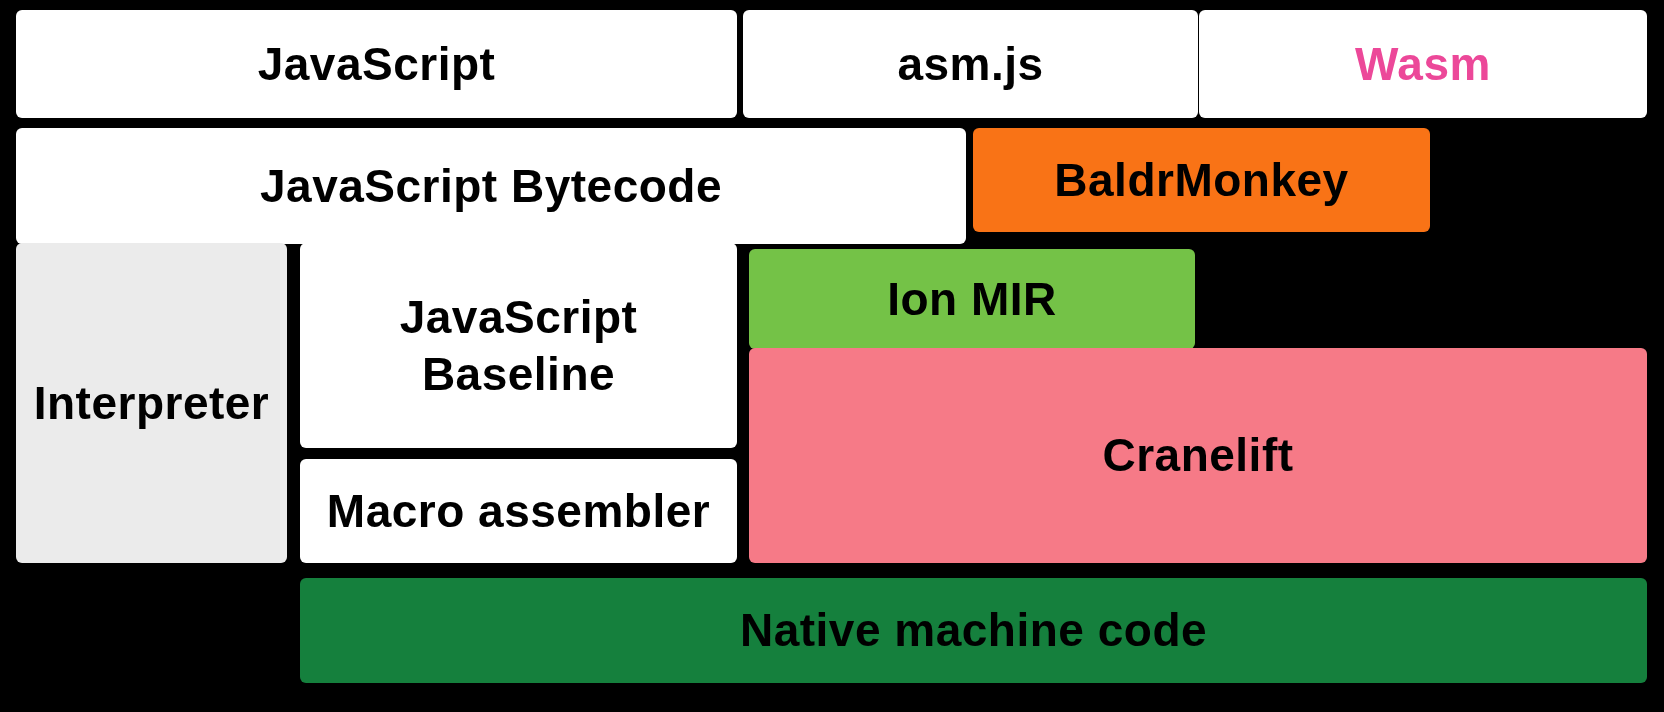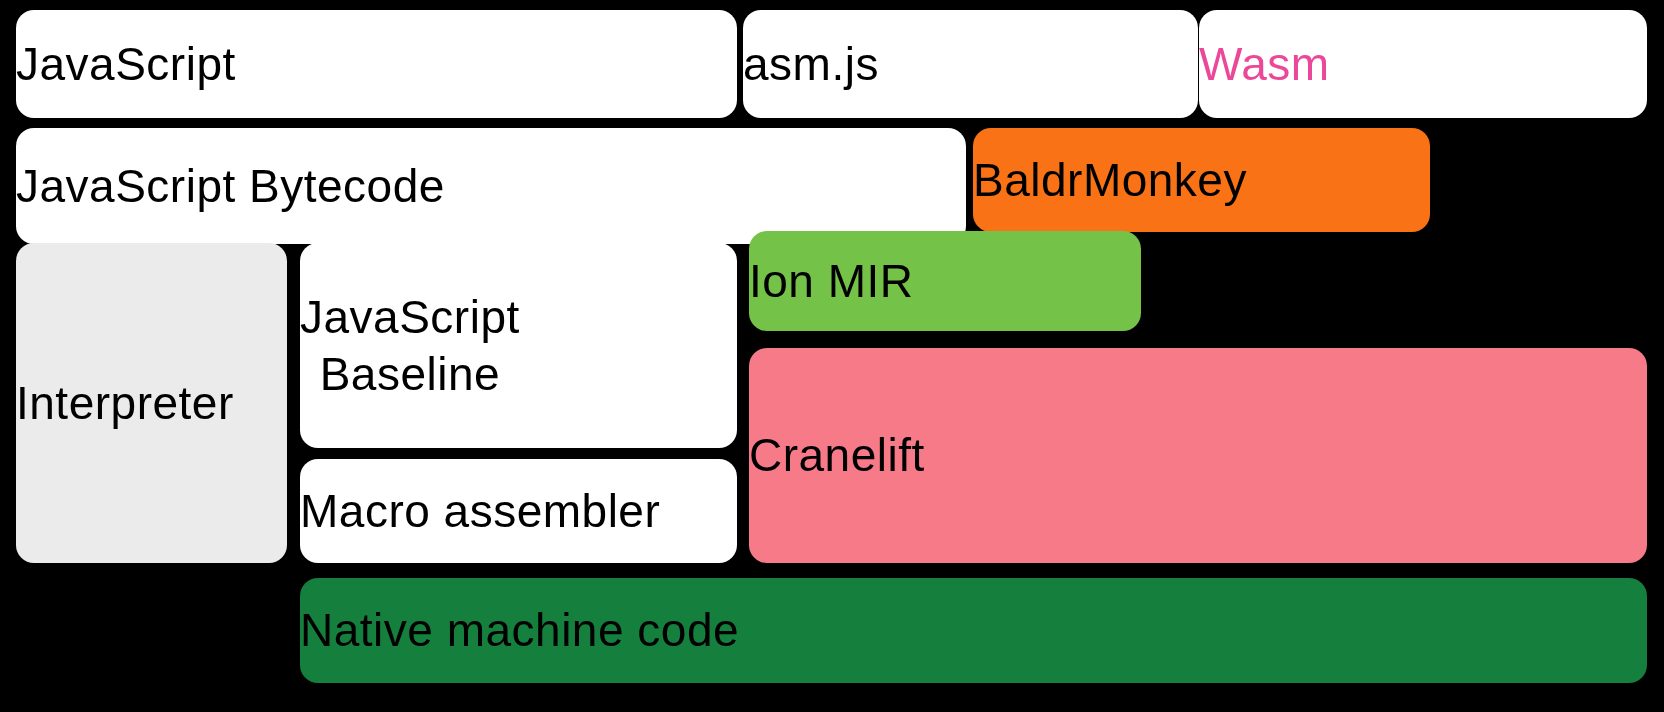--- a/index.html
+++ b/index.html
@@ -9,25 +9,26 @@
   }
   #stage {
     position: relative;
     width: 1664px;
     height: 712px;
     overflow: hidden;
     font-family: "Liberation Sans", sans-serif;
   }
   .node {
     position: absolute;
-    border-radius: 18px;
+    border-radius: 6px;
     display: flex;
     align-items: center;
-    justify-content: flex-start;
+    justify-content: center;
     box-sizing: border-box;
+    font-weight: bold;
   }
   .node .label {
     font-size: 46px;
     line-height: 1.22;
     color: #000000;
     text-align: center;
     white-space: pre-line;
     letter-spacing: 0.5px;
   }
 </style>
@@ -50,21 +51,21 @@
     <div class="node" style="left: 973px; top: 128px; width: 457px; height: 104px; background: #f97316;">
       <span class="label" style="color: rgb(0, 0, 0);">BaldrMonkey</span>
     </div>
     <div class="node" style="left: 16px; top: 243px; width: 271px; height: 320px; background: rgb(235, 235, 235);">
       <span class="label" style="color: rgb(0, 0, 0);">Interpreter</span>
     </div>
     <div class="node" style="left: 300px; top: 243px; width: 437px; height: 205px; background: rgb(255, 255, 255);">
       <span class="label" style="color: rgb(0, 0, 0);">JavaScript
 Baseline</span>
     </div>
-    <div class="node" style="left: 749px; top: 231px; width: 392px; height: 100px; background: rgb(116, 194, 71);">
+    <div class="node" style="left: 749px; top: 249px; width: 446px; height: 100px; background: rgb(116, 194, 71);">
       <span class="label" style="color: rgb(0, 0, 0);">Ion MIR</span>
     </div>
     <div class="node" style="left: 749px; top: 348px; width: 898px; height: 215px; background: rgb(246, 122, 135);">
       <span class="label" style="color: rgb(0, 0, 0);">Cranelift</span>
     </div>
     <div class="node" style="left: 300px; top: 459px; width: 437px; height: 104px; background: rgb(255, 255, 255);">
       <span class="label" style="color: rgb(0, 0, 0);">Macro assembler</span>
     </div>
     <div class="node" style="left: 300px; top: 578px; width: 1347px; height: 105px; background: #15803d;">
       <span class="label" style="color: rgb(0, 0, 0);">Native machine code</span>

